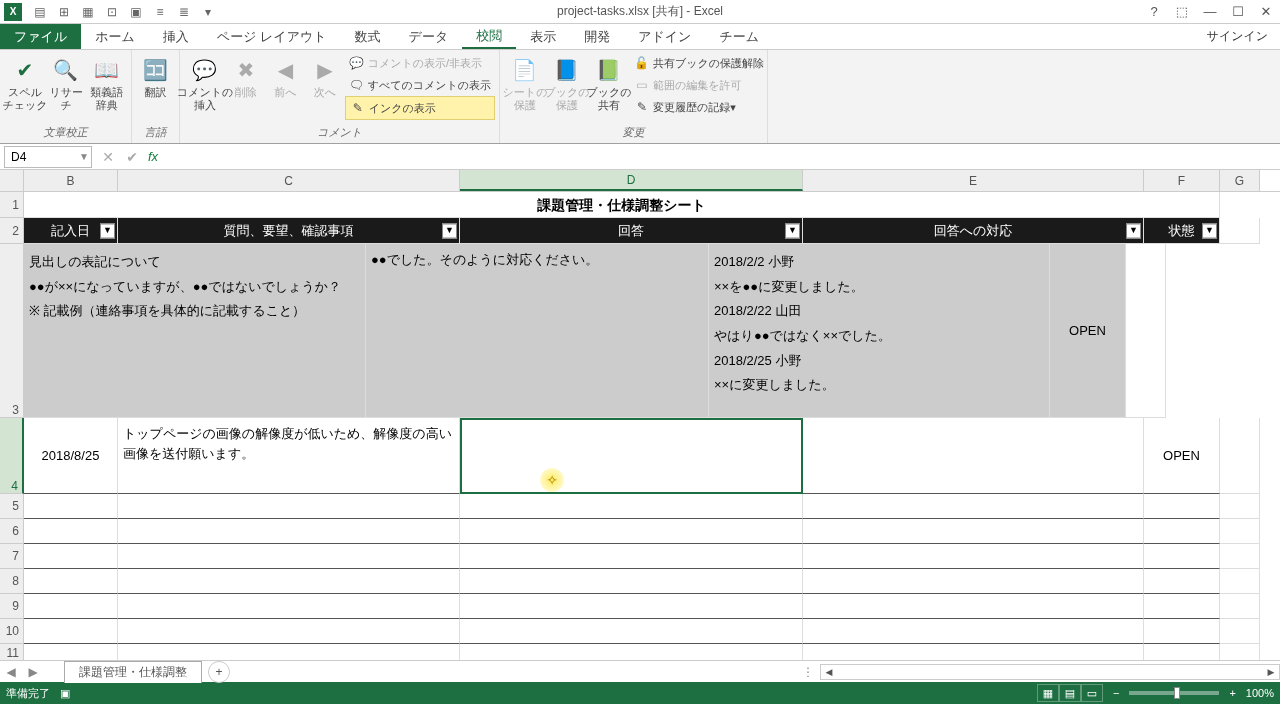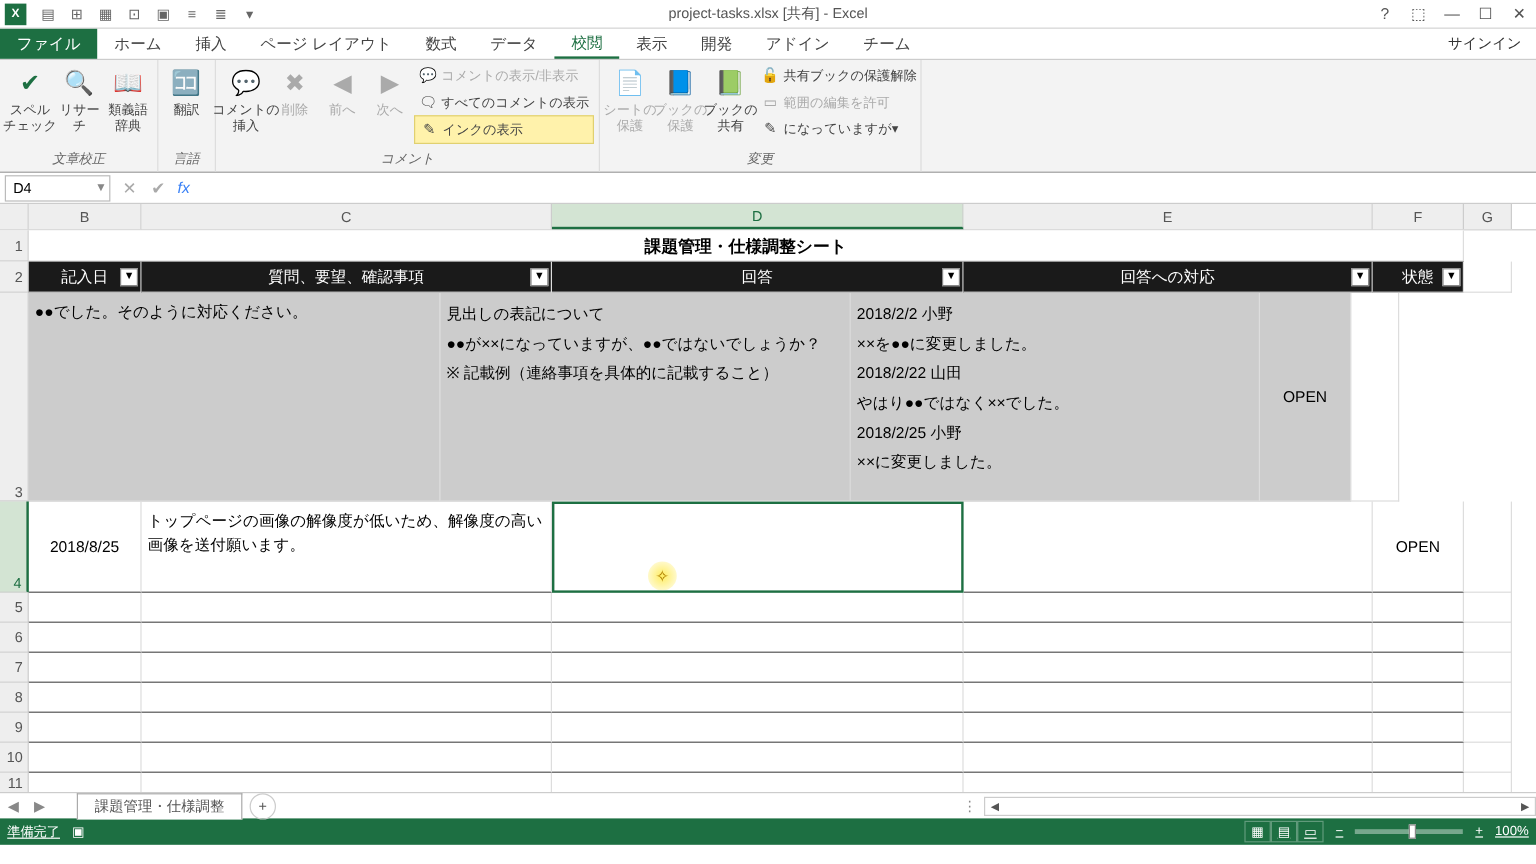--- a/index.html
+++ b/index.html
@@ -29,21 +29,21 @@
   .btn-small-row.disabled { color: #aaa; }
   .sm-ico { width: 16px; height: 16px; margin-right: 3px; display:inline-flex;align-items:center;justify-content:center;font-size:12px;}
   .btn-small-row.highlight { background: #fff2ab; border:1px solid #e0d070;}
   .rb-col { display:flex; flex-direction:column;}
   .disabled .ico, .disabled {color:#aaa !important;}
   
   .formula-row { height: 26px; display: flex; align-items: center; border-bottom: 1px solid #ccc; }
   .name-box { width: 88px; border: 1px solid #bbb; margin: 2px 4px; height: 22px; display: flex; align-items:center; padding-left: 6px; font-size: 12px;}
   .name-drop { margin-left:auto; margin-right:2px; color:#888; font-size:10px;}
   .fbar-btn { width: 24px; height: 22px; display:flex;align-items:center;justify-content:center;color:#aaa;font-size:14px;}
-  .fx-lbl { font-style: italic; color:#3b82f6; font-size:13px; padding:0 4px;}
+  .fx-lbl { font-style: italic; color:#15803d; font-size:13px; padding:0 4px;}
   .formula-input { flex:1; height:22px; }
   
   .grid-wrap { position: relative; height: 490px; overflow: hidden; }
   .col-headers { display:flex; height: 22px; border-bottom:1px solid #ccc; }
   .corner { width: 24px; border-right:1px solid #ccc; background:#eee; }
   .colh { border-right:1px solid #ccc; text-align:center; font-size:12px; color:#555; background:#eee; display:flex;align-items:center;justify-content:center;}
   .colh.sel { background:#d3e4d3; border-bottom:2px solid #1d6f42; color:#1d6f42;}
   .row-line { display:flex; }
   .rowh { width:24px; border-right:1px solid #ccc; border-bottom:1px solid #ccc; background:#eee; font-size:12px; color:#555; display:flex;align-items:center;justify-content:flex-end;padding-right:4px;}
   .cell { border-right:1px solid #ddd; border-bottom:1px solid #ddd; font-size:13px; line-height:1.5; padding: 3px 5px; overflow:hidden;}
@@ -61,21 +61,21 @@
   .wG { width: 40px; }
   
   .sheet-row { height: 22px; display: flex; align-items:center; border-top:1px solid #ccc; font-size:12px; color:#555;}
   .nav-arrow { width:22px; text-align:center; color:#888;}
   .sheet-tab { padding:2px 14px; border:1px solid #aaa; border-bottom:none; background:#fff; }
   .new-sheet { width:22px;height:22px;border:1px solid #ccc;border-radius:50%;margin-left:6px;text-align:center;line-height:20px;}
   .hscroll { flex:1;display:flex;align-items:center;justify-content:flex-end;}
   .scroll-track { width: 460px; height:16px; border:1px solid #ccc; display:flex;align-items:center;}
   .scroll-btn { width:16px;height:14px;display:flex;align-items:center;justify-content:center;font-size:9px;color:#555;}
   
-  .status-bar { height:22px;background:#1d6f42;color:#fff;display:flex;align-items:center;font-size:11px;padding:0 6px;text-decoration:underline;}
+  .status-bar { height:22px;background:#1d6f42;color:#fff;display:flex;align-items:center;font-size:11px;padding:0 6px;}
   .status-right{margin-left:auto;display:flex;align-items:center;gap:10px;}
   .view-btns{display:flex;gap:0;}
   .vb{width:22px;height:18px;border:1px solid rgba(255,255,255,0.3);display:flex;align-items:center;justify-content:center;}
   .zoom-slider{width:90px;height:4px;background:rgba(255,255,255,0.4);position:relative;}
   .zoom-handle{position:absolute;left:50%;top:-4px;width:6px;height:12px;background:#fff;border:1px solid #888;}
 </style>
 </head>
 <body>
 
 <div class="title-bar">
@@ -199,21 +199,21 @@
         </div>
       <div class="rb-col">
         <div class="btn-small-row">
             <span class="sm-ico">🔓</span>
             <span>共有ブックの保護解除</span>
           </div>
         <div class="btn-small-row disabled">
             <span class="sm-ico">▭</span>
             <span>範囲の編集を許可</span>
           </div>
-        <div class="btn-small-row"><span class="sm-ico">✎</span><span>になっていますが</span> ▾</div>
+        <div class="btn-small-row"><span class="sm-ico">✎</span><span>変更履歴の記録</span> ▾</div>
       </div>
     </div>
     <div class="group-label">変更</div>
   </div>
 </div>
 
 <div class="formula-row">
   <div class="name-box">
       <span>D4</span>
       <span class="name-drop">▼</span>
@@ -260,24 +260,24 @@
       </div>
     <div class="cell hdr-cell wF">
         <span>状態</span>
         <span class="filter-btn">▼</span>
       </div>
     <div class="cell wG"></div>
   </div>
 
   <div class="row-line" style="height:174px;">
     <div class="rowh" style="align-items:flex-end;">3</div>
-    <div class="cell data-cell wD" style="padding-top:6px;">●●でした。そのように対応ください。</div>
     <div class="cell data-cell wC" style="white-space:pre-wrap;padding-top:6px;line-height:1.9;">見出しの表記について
 ●●が××になっていますが、●●ではないでしょうか？
 ※ 記載例（連絡事項を具体的に記載すること）</div>
+    <div class="cell data-cell wD" style="padding-top:6px;">●●でした。そのように対応ください。</div>
     <div class="cell data-cell wE" style="white-space:pre-wrap;padding-top:6px;line-height:1.9;">2018/2/2 小野
 ××を●●に変更しました。
 2018/2/22 山田
 やはり●●ではなく××でした。
 2018/2/25 小野
 ××に変更しました。</div>
     <div class="cell data-cell wF" style="display:flex;align-items:center;justify-content:center;">OPEN</div>
     <div class="cell wG"></div>
   </div>
 

